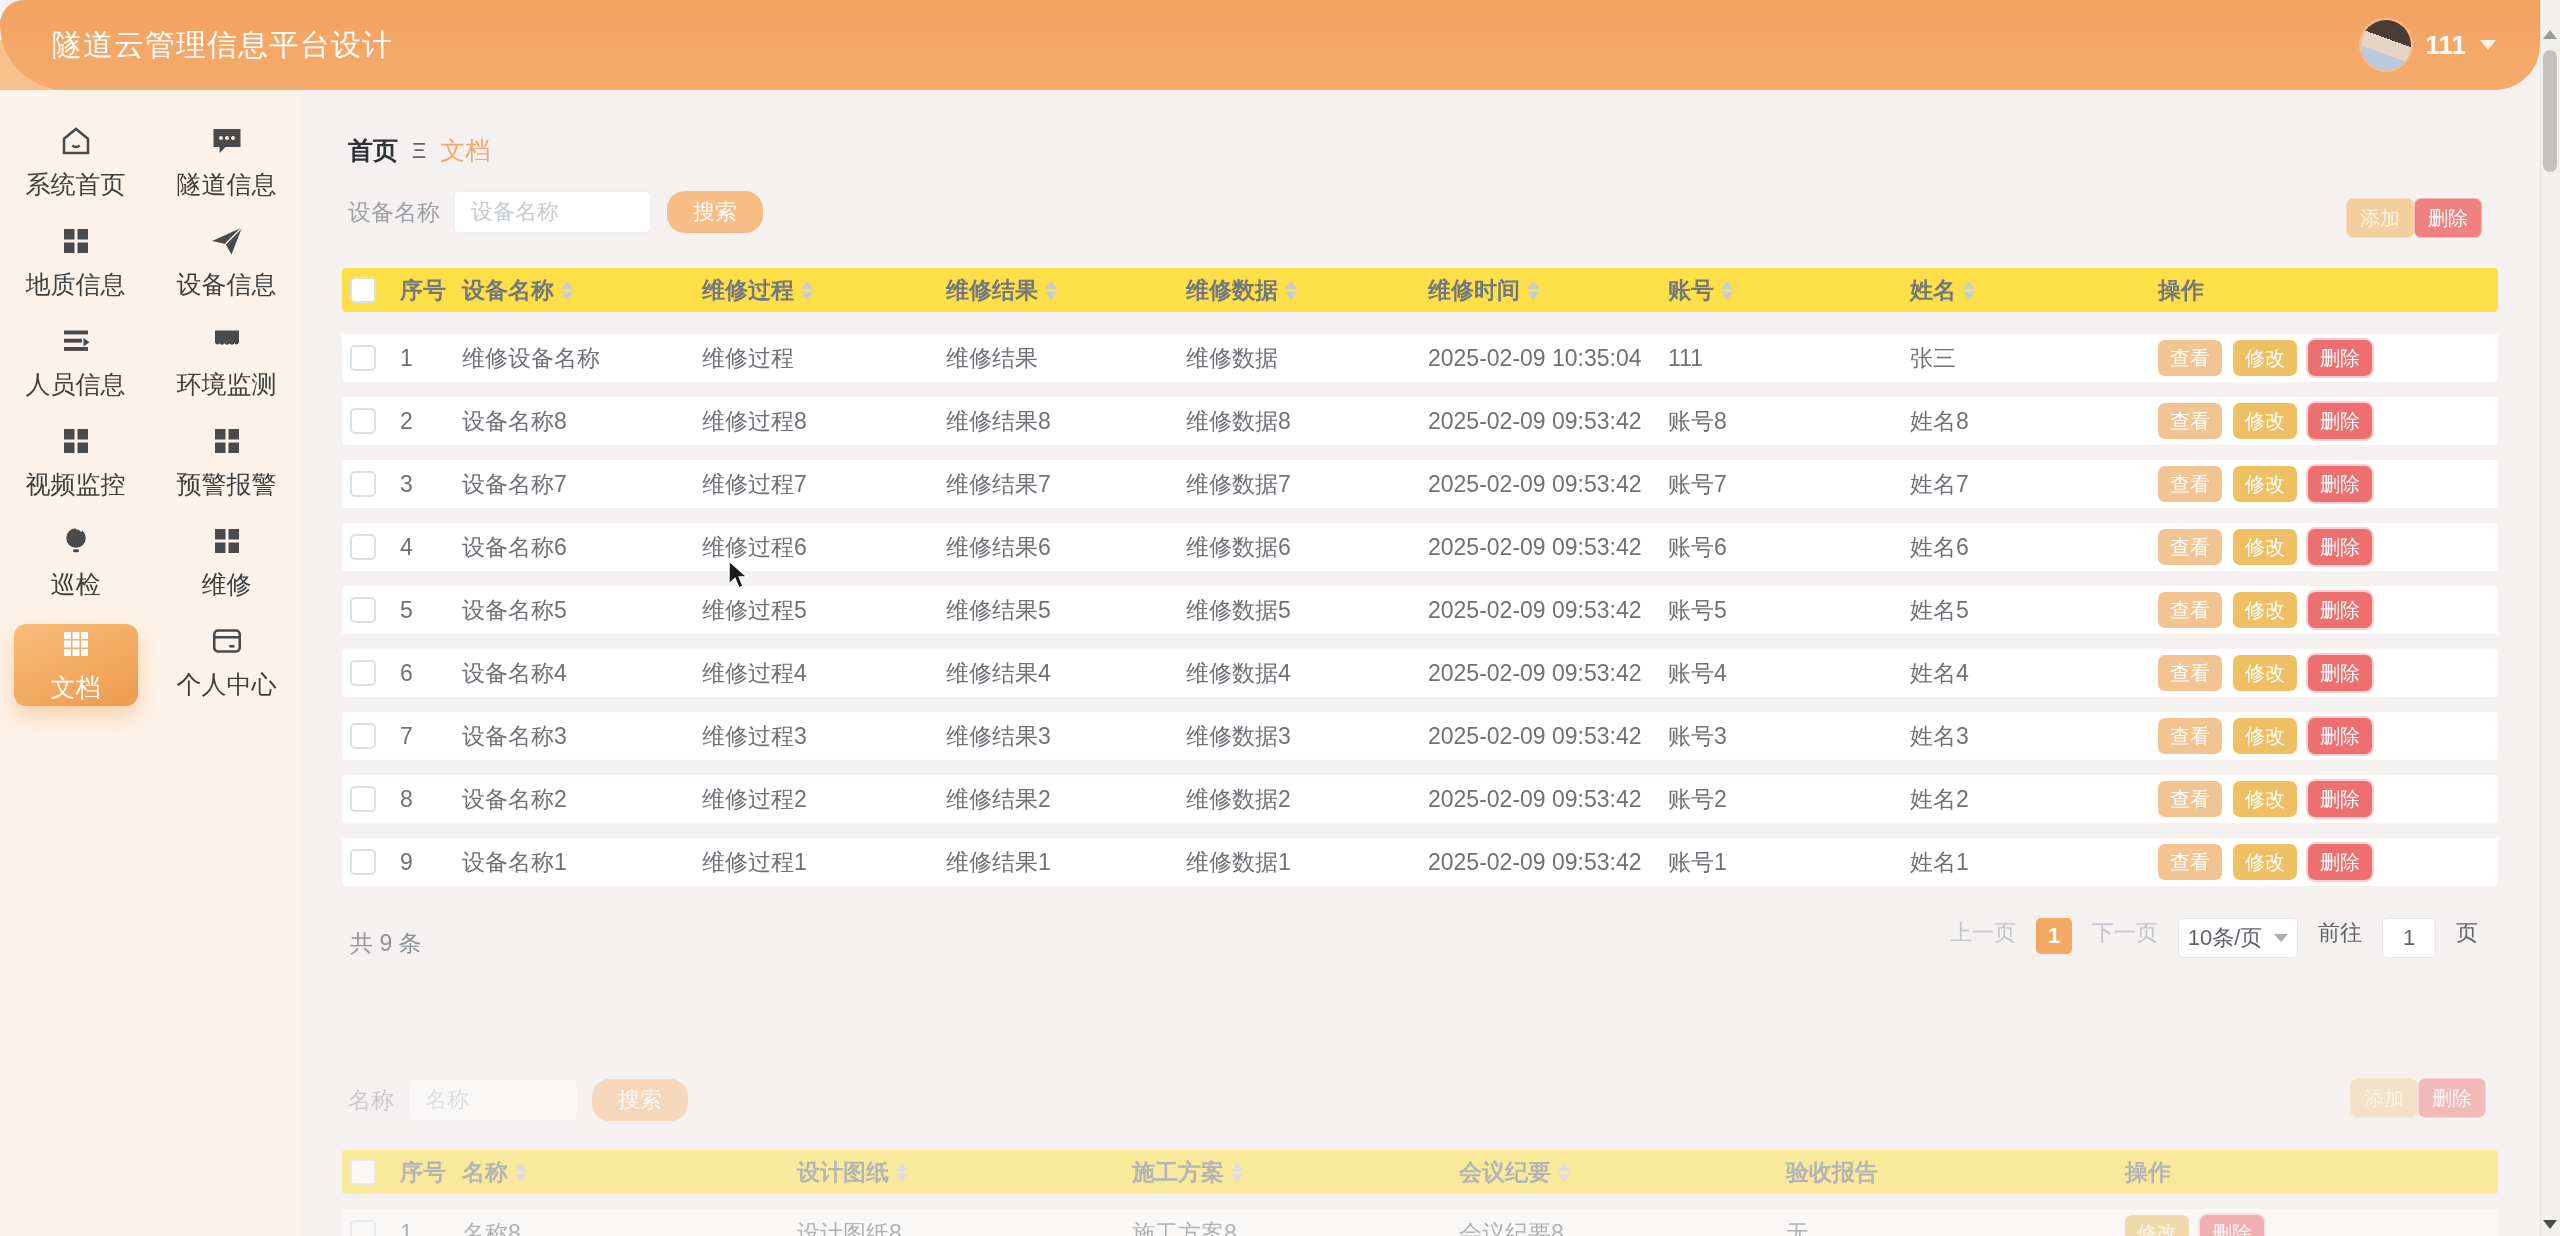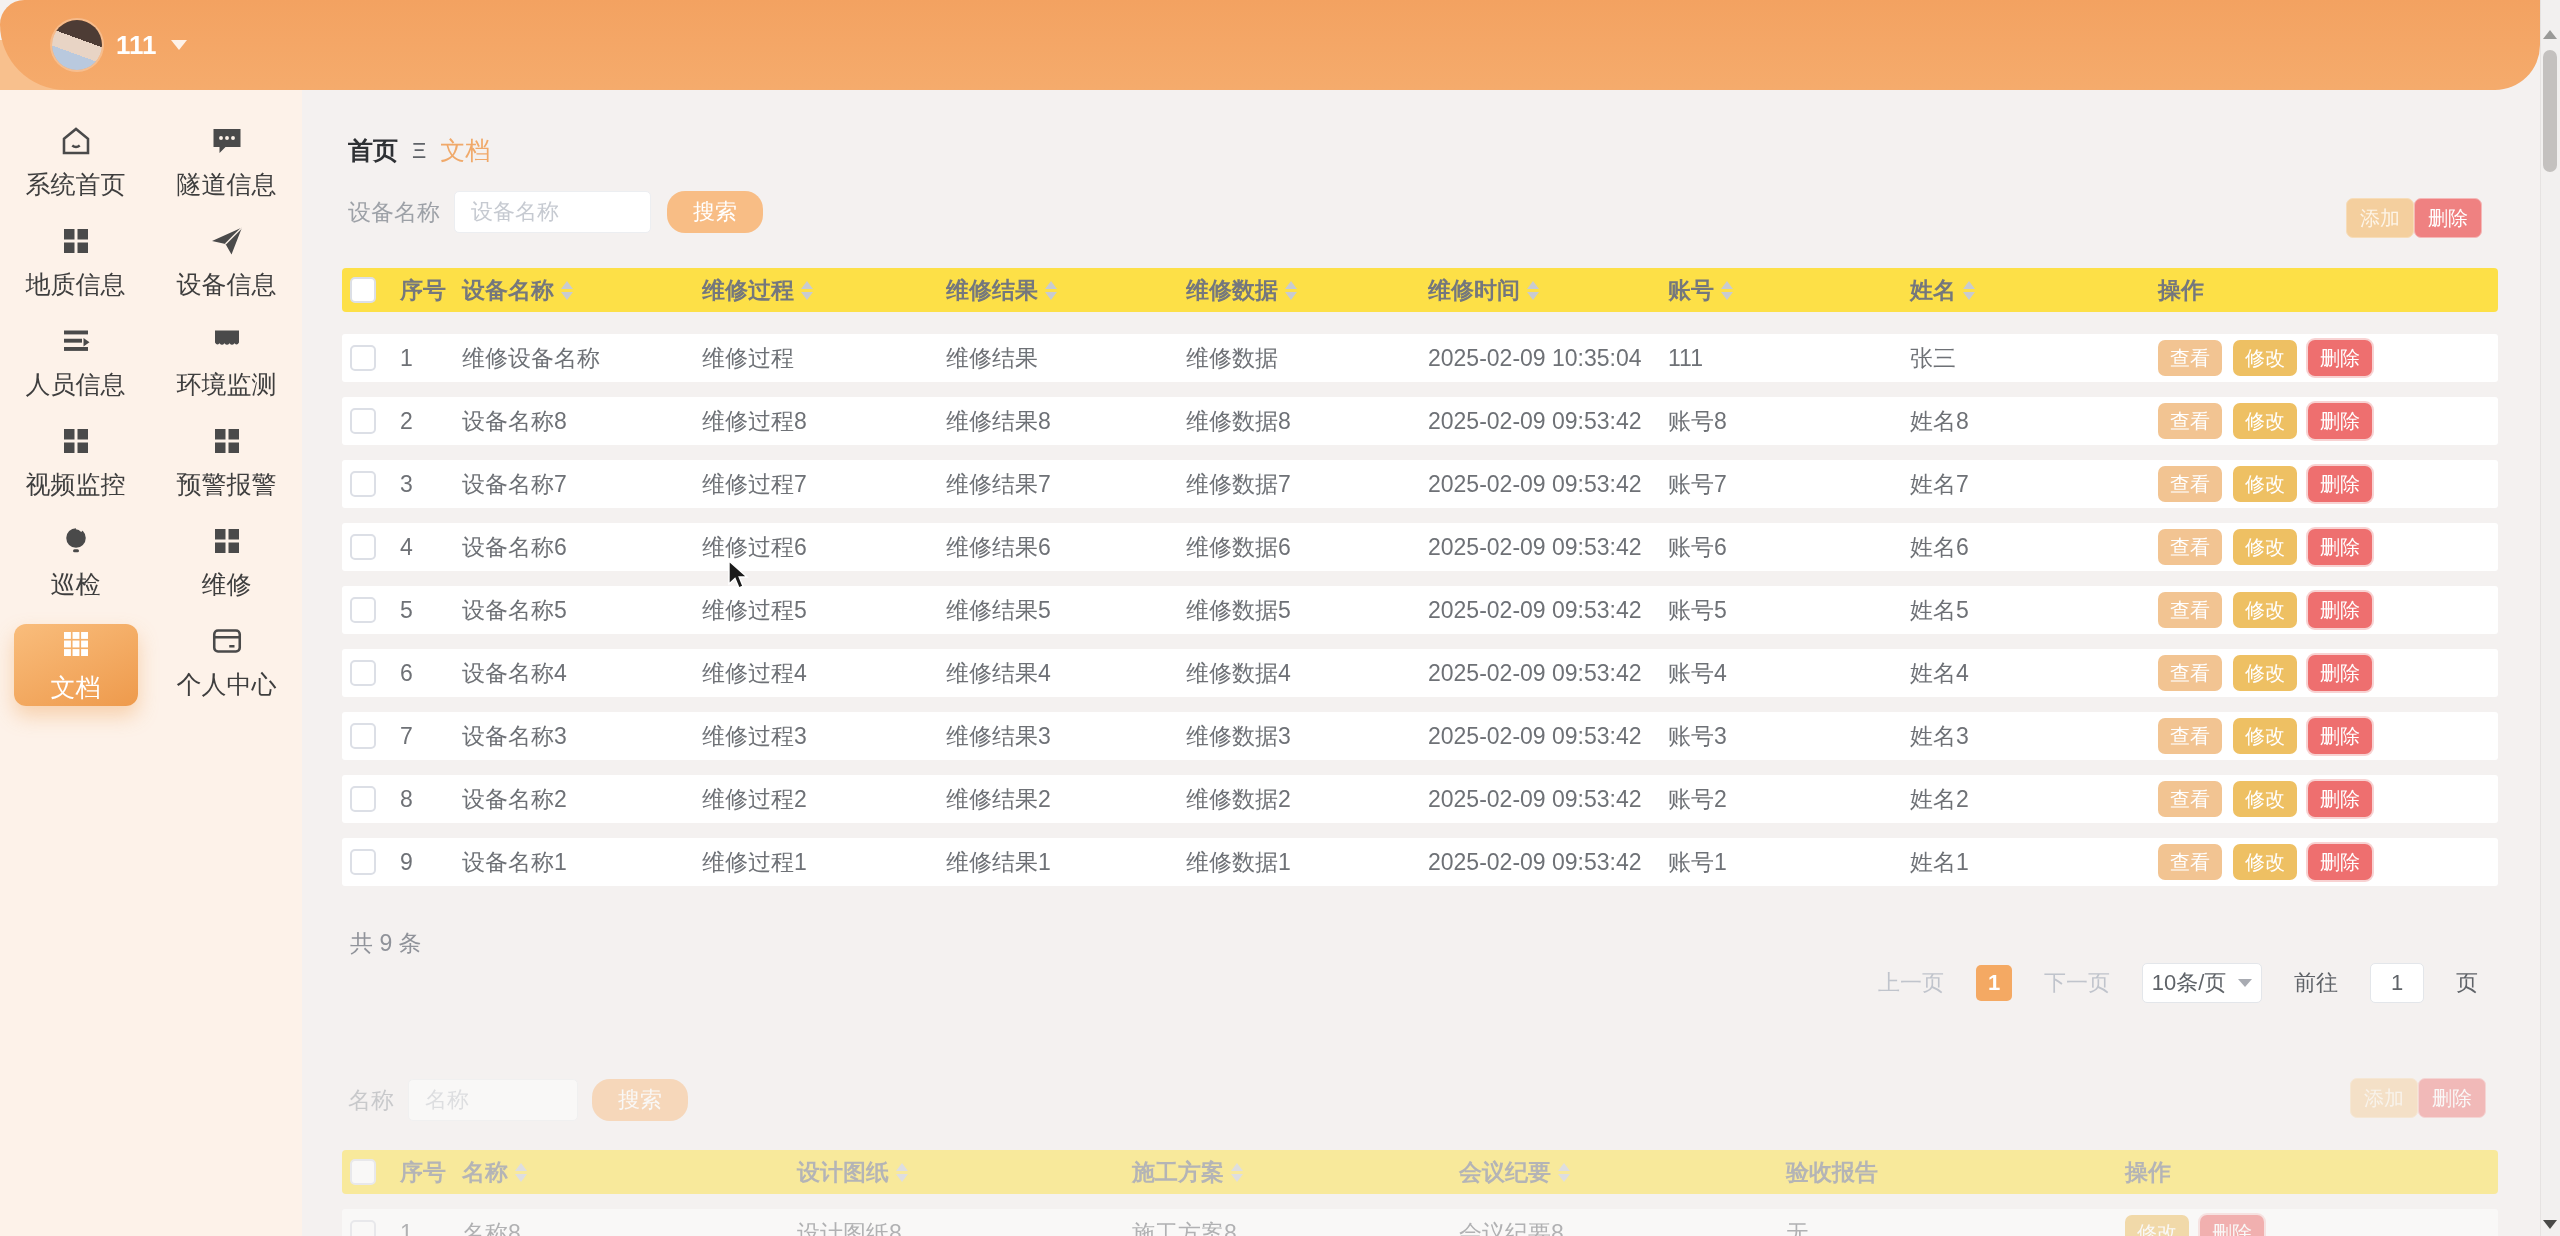--- a/index.html
+++ b/index.html
@@ -75,40 +75,41 @@
   .c0{width:58px;} .c1{width:62px;} .c2{width:240px;} .c3{width:244px;} .c4{width:240px;}
   .c5{width:242px;} .c6{width:240px;} .c7{width:242px;} .c8{width:236px;} .c9{width:351px; display:flex; gap:11px; padding-left:12px;}
   
   .d0{width:58px;} .d1{width:62px;} .d2{width:335px;} .d3{width:335px;} .d4{width:327px;}
   .d5{width:327px;} .d6{width:327px;} .d7{width:384px; display:flex; gap:11px; padding-left:12px;}
   .btn-view { background:#f2c492; height:36px; padding:0 12px; font-size:20px; }
   .btn-edit { background:#eec063; height:36px; padding:0 12px; font-size:20px; }
   .btn-delete { background:#ee6f6f; height:36px; padding:0 12px; font-size:20px; box-shadow:0 0 0 2px #f8d2d2; }
   
   .total { position:absolute; left:48px; top:838px; font-size:23px; color:#90939a; }
-  .pag { position:absolute; right:62px; top:828px; display:flex; align-items:center; gap:32px; font-size:22px; color:#c0c4cc;margin-top:45px; }
+  .pag { position:absolute; right:62px; top:828px; display:flex; align-items:flex-start; gap:20px; font-size:22px; color:#c0c4cc; }
   .page-active { width:36px; height:36px; border-radius:5px; background:#f4a963; color:#fff; display:flex; align-items:center; justify-content:center; font-weight:600; cursor:pointer; }
   .page-size { width:120px; height:40px; background:#fff; border:1px solid #e3e6ea; border-radius:5px; color:#5f6368; display:flex; align-items:center; justify-content:center; gap:12px; cursor:pointer; }
   .sel-caret { width:0; height:0; border-left:7px solid transparent; border-right:7px solid transparent; border-top:8px solid #a8abb2; }
   .goto-label,.goto-unit { color:#5f6368; }
   .jump { width:54px; height:40px; background:#fff; border:1px solid #e3e6ea; border-radius:5px; text-align:center; font-size:22px; color:#5f6368; outline:none; font-family:inherit; }
   
   .section2 { opacity:.5; }
   .search-row.s2 { top:988px; }
   .top-actions.s2 { left:2048px; top:988px; }
   .tbl.t2 { top:1060px; }
   
   .cursor { position:absolute; left:726px; top:560px; z-index:50; pointer-events:none; }
 </style>
 </head>
 <body>
 
 <div class="corner-accent"></div>
 <header class="topbar">
   <div class="topbar-inner">
+    <div class="app-title">隧道云管理信息平台设计</div>
     <div class="userbox">
       <div class="avatar"></div>
       <span class="username">111</span>
       <span class="user-caret"></span>
     </div>
   </div>
 </header>
 
 <nav class="sidebar">
   <div class="menu" id="menu">

